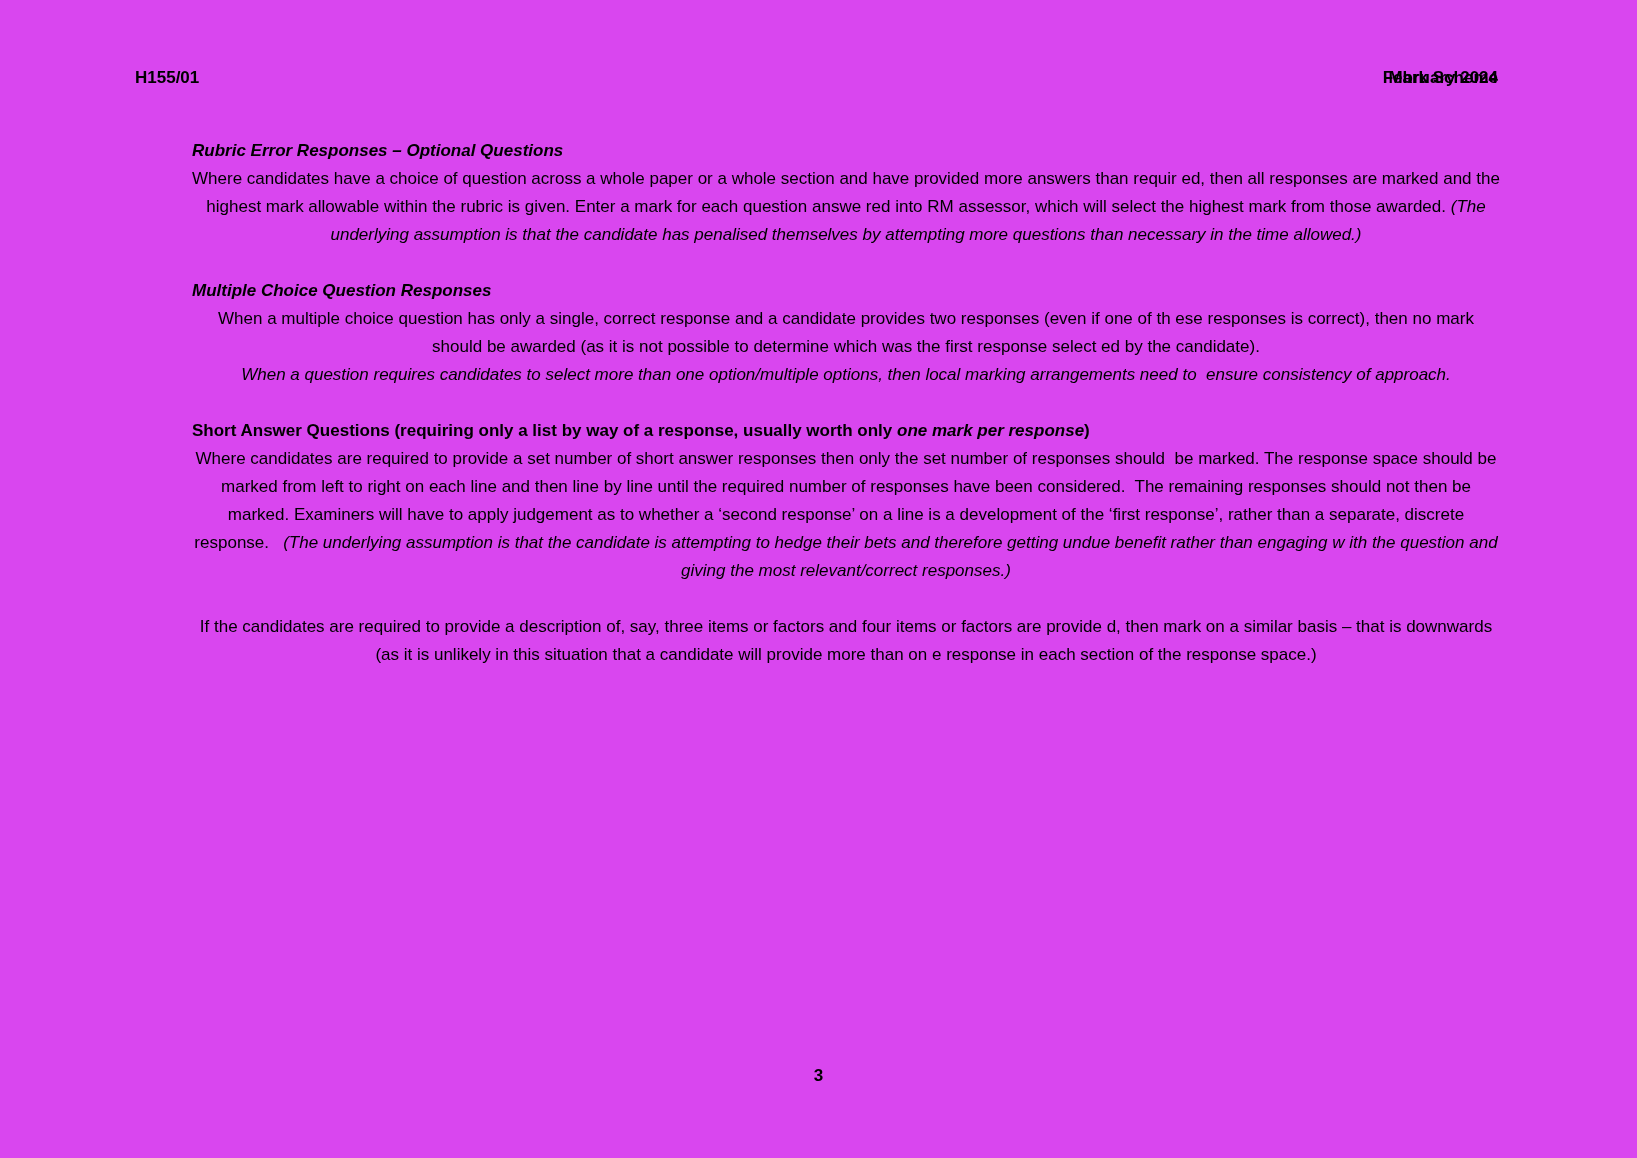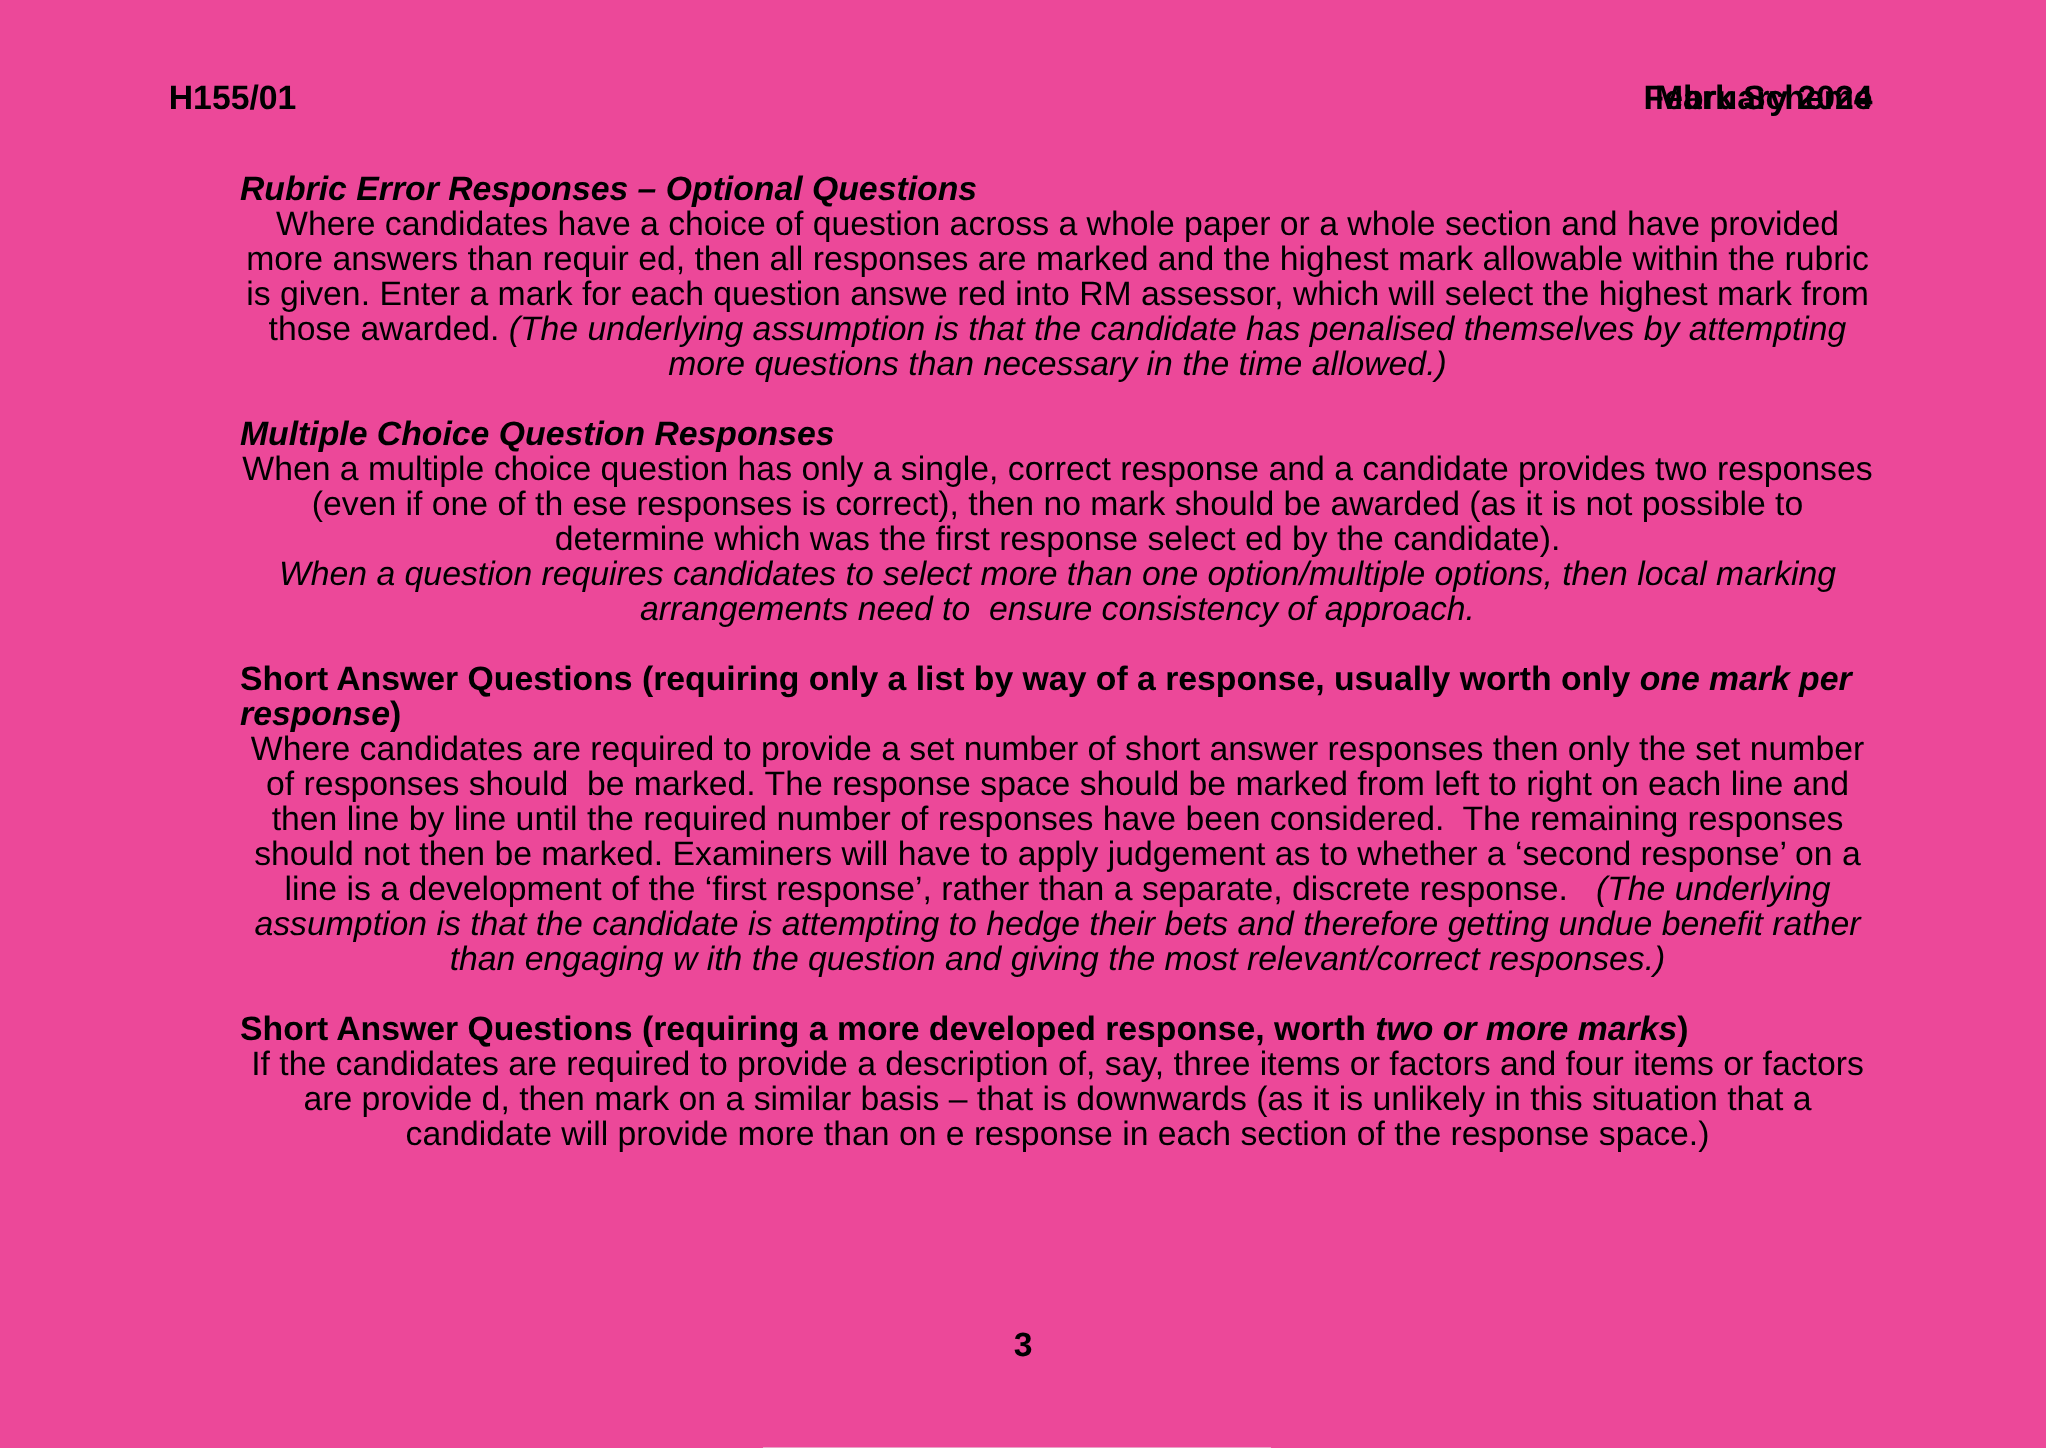--- a/index.html
+++ b/index.html
@@ -1,23 +1,23 @@
 <!DOCTYPE html>
 <html><head>
 <meta charset="utf-8">
 <style>
   html, body { margin: 0; padding: 0; background: #e8e8e8; }
   .page {
     position: relative;
     width: 1637px;
     height: 1158px;
-    background: #ec4899;
+    background: #d946ef;
     color: #000000;
     font-family: "Liberation Sans", sans-serif;
-    font-size: 27px;
+    font-size: 17px;
     line-height: 28px;
     overflow: hidden;
   }
   .header {
     position: absolute;
     top: 64px;
     left: 135px;
     right: 139px;
     height: 28px;
     font-weight: bold;
@@ -64,21 +64,20 @@
       <section class="section">
         <div class="heading"><span class="run b">Multiple Choice Question Responses</span></div>
         <p class="para"><span class="run ">When a multiple choice question has only a single, correct response and a candidate provides two responses (even if one of th ese responses is correct), then no mark should be awarded (as it is not possible to determine which was the first response select ed by the candidate).</span></p>
         <p class="para"><span class="run i">When a question requires candidates to select more than one option/multiple options, then local marking arrangements need to  ensure consistency of approach.</span></p>
       </section>
       <section class="section">
         <div class="heading"><span class="run ">Short Answer Questions (requiring only a list by way of a response, usually worth only </span><span class="run b">one mark per response</span><span class="run ">)</span></div>
         <p class="para"><span class="run ">Where candidates are required to provide a set number of short answer responses then only the set number of responses should  be marked. The response space should be marked from left to right on each line and then line by line until the required number of responses have been considered.  The remaining responses should not then be marked. Examiners will have to apply judgement as to whether a ‘second response’ on a line is a development of the ‘first response’, rather than a separate, discrete response.   </span><span class="run i">(The underlying assumption is that the candidate is attempting to hedge their bets and therefore getting undue benefit rather than engaging w ith the question and giving the most relevant/correct responses.)</span></p>
       </section>
       <section class="section">
-        <div class="heading"><span class="run ">Short Answer Questions (requiring a more developed response, worth </span><span class="run b">two or more marks</span><span class="run ">)</span></div>
         <p class="para"><span class="run ">If the candidates are required to provide a description of, say, three items or factors and four items or factors are provide d, then mark on a similar basis – that is downwards (as it is unlikely in this situation that a candidate will provide more than on e response in each section of the response space.)</span></p>
       </section>
     </div>
 
   <div class="footer">
     <span>3</span>
   </div>
 
 </div>
 

